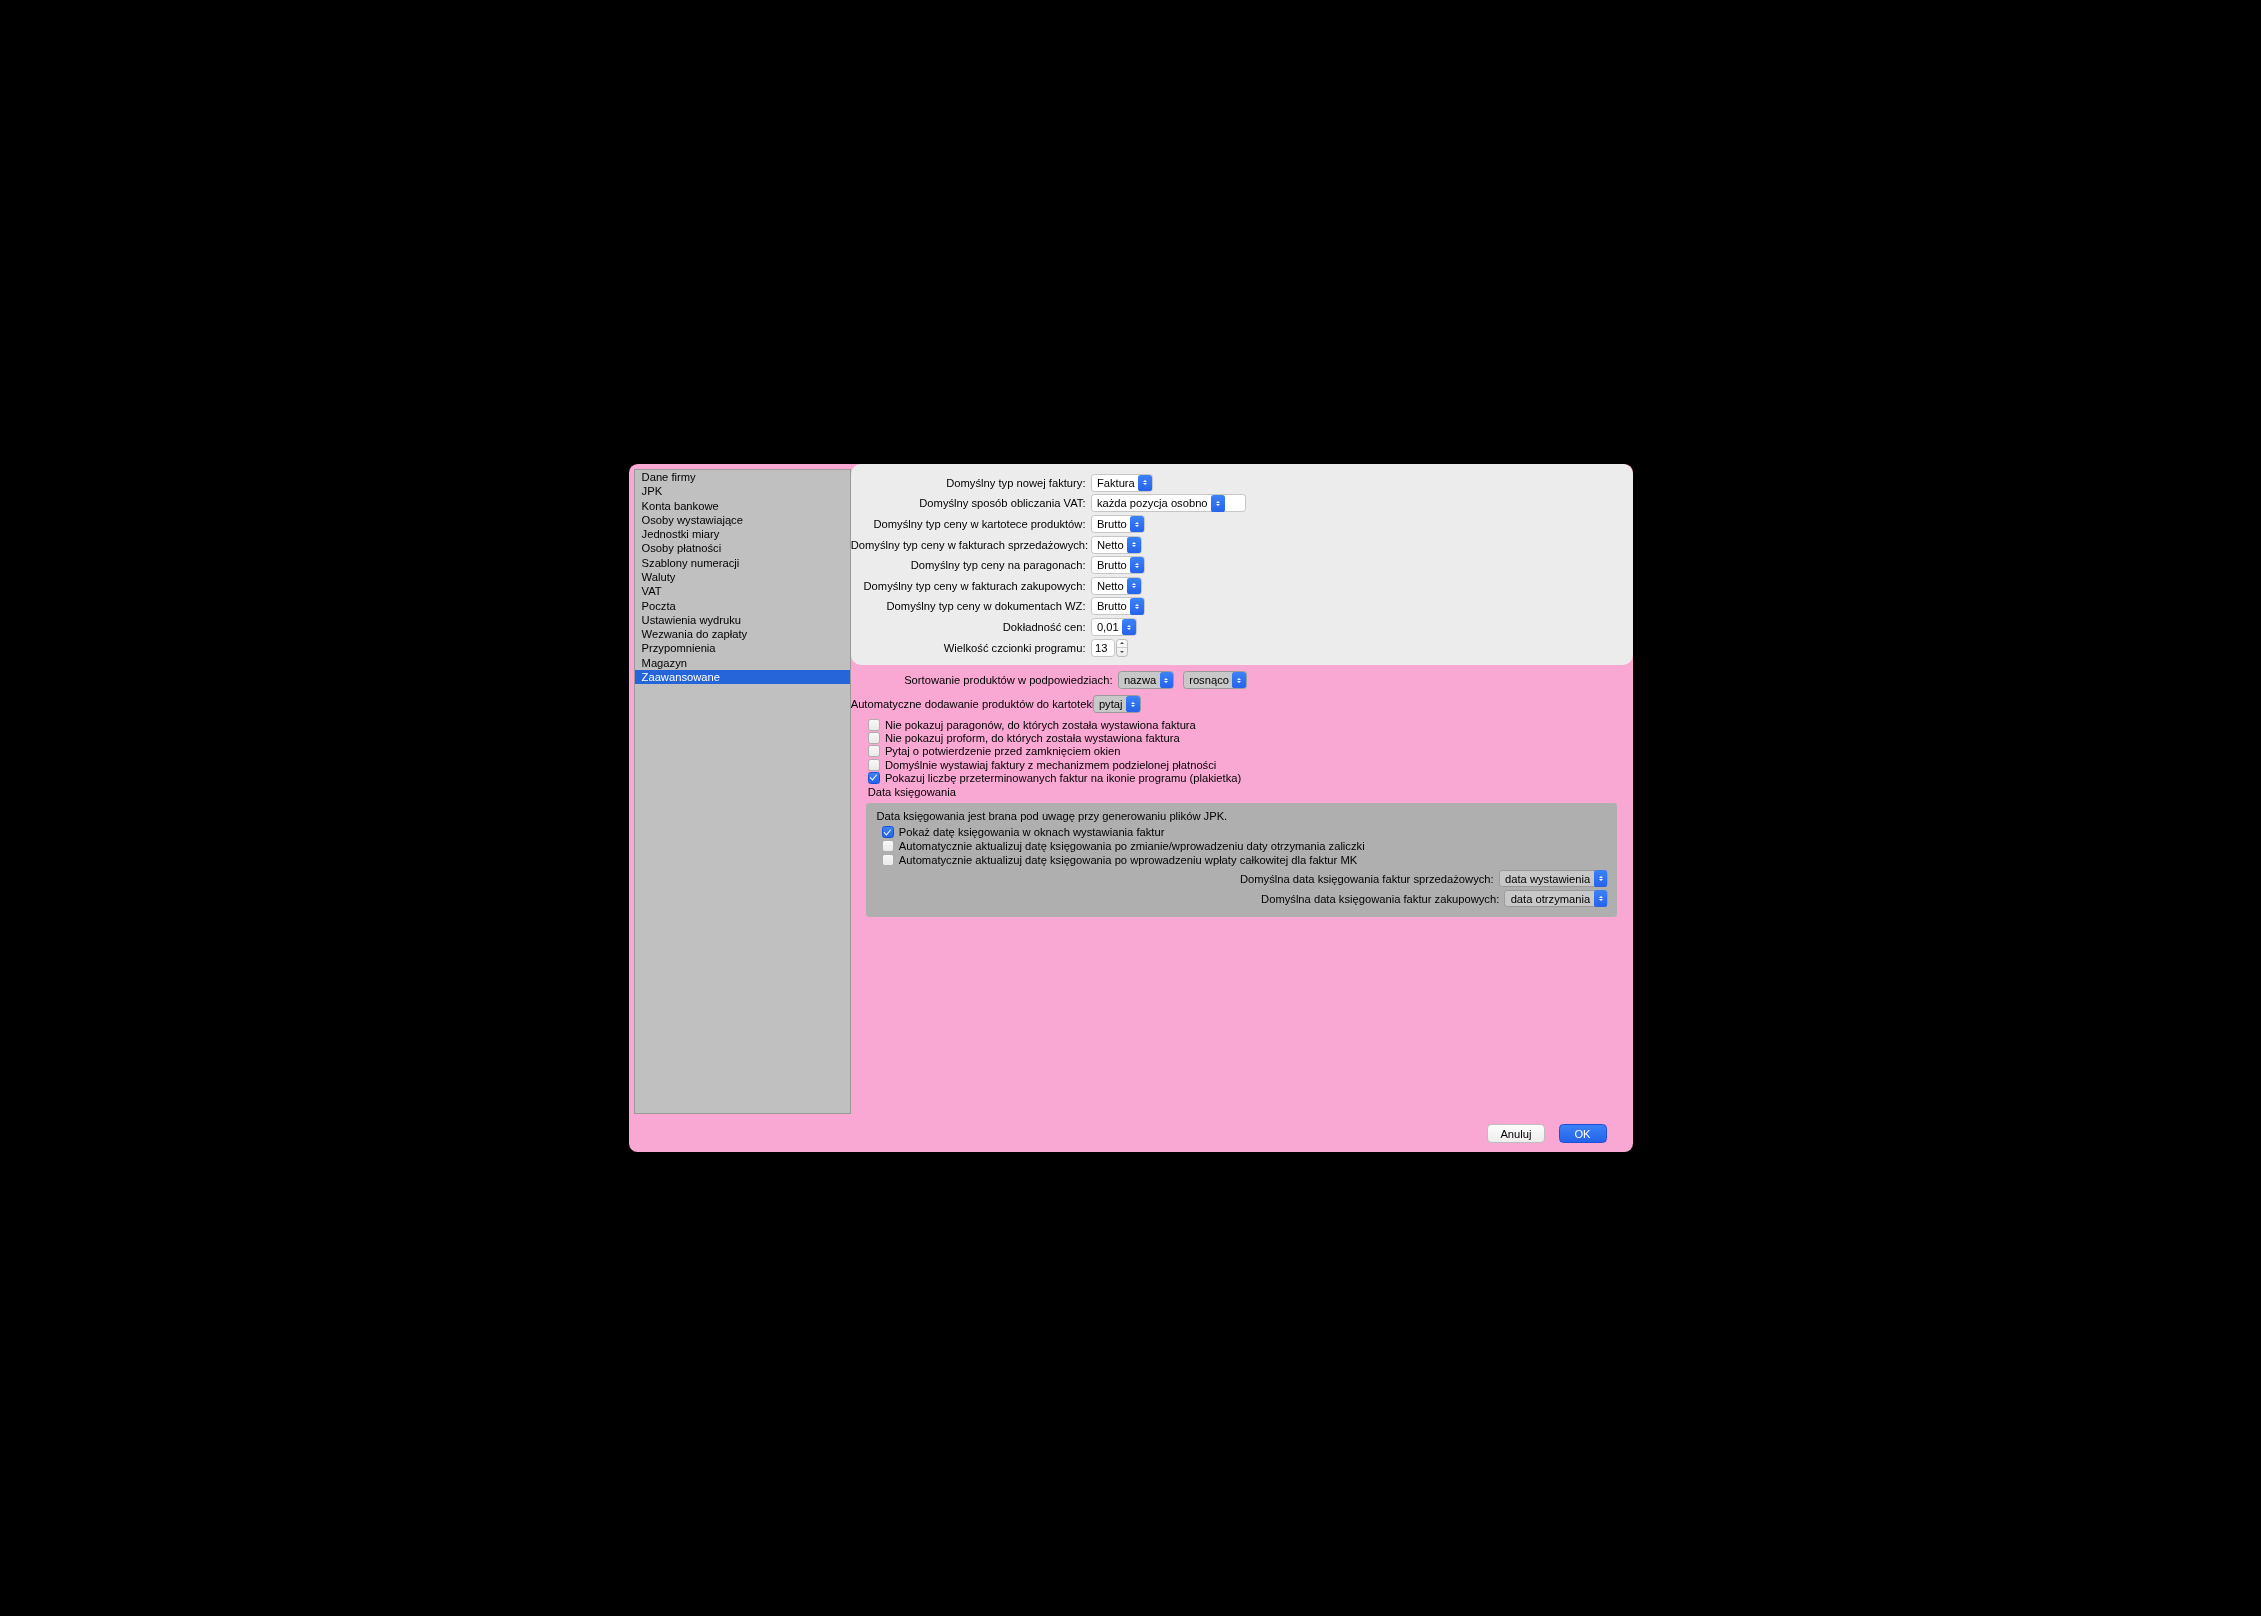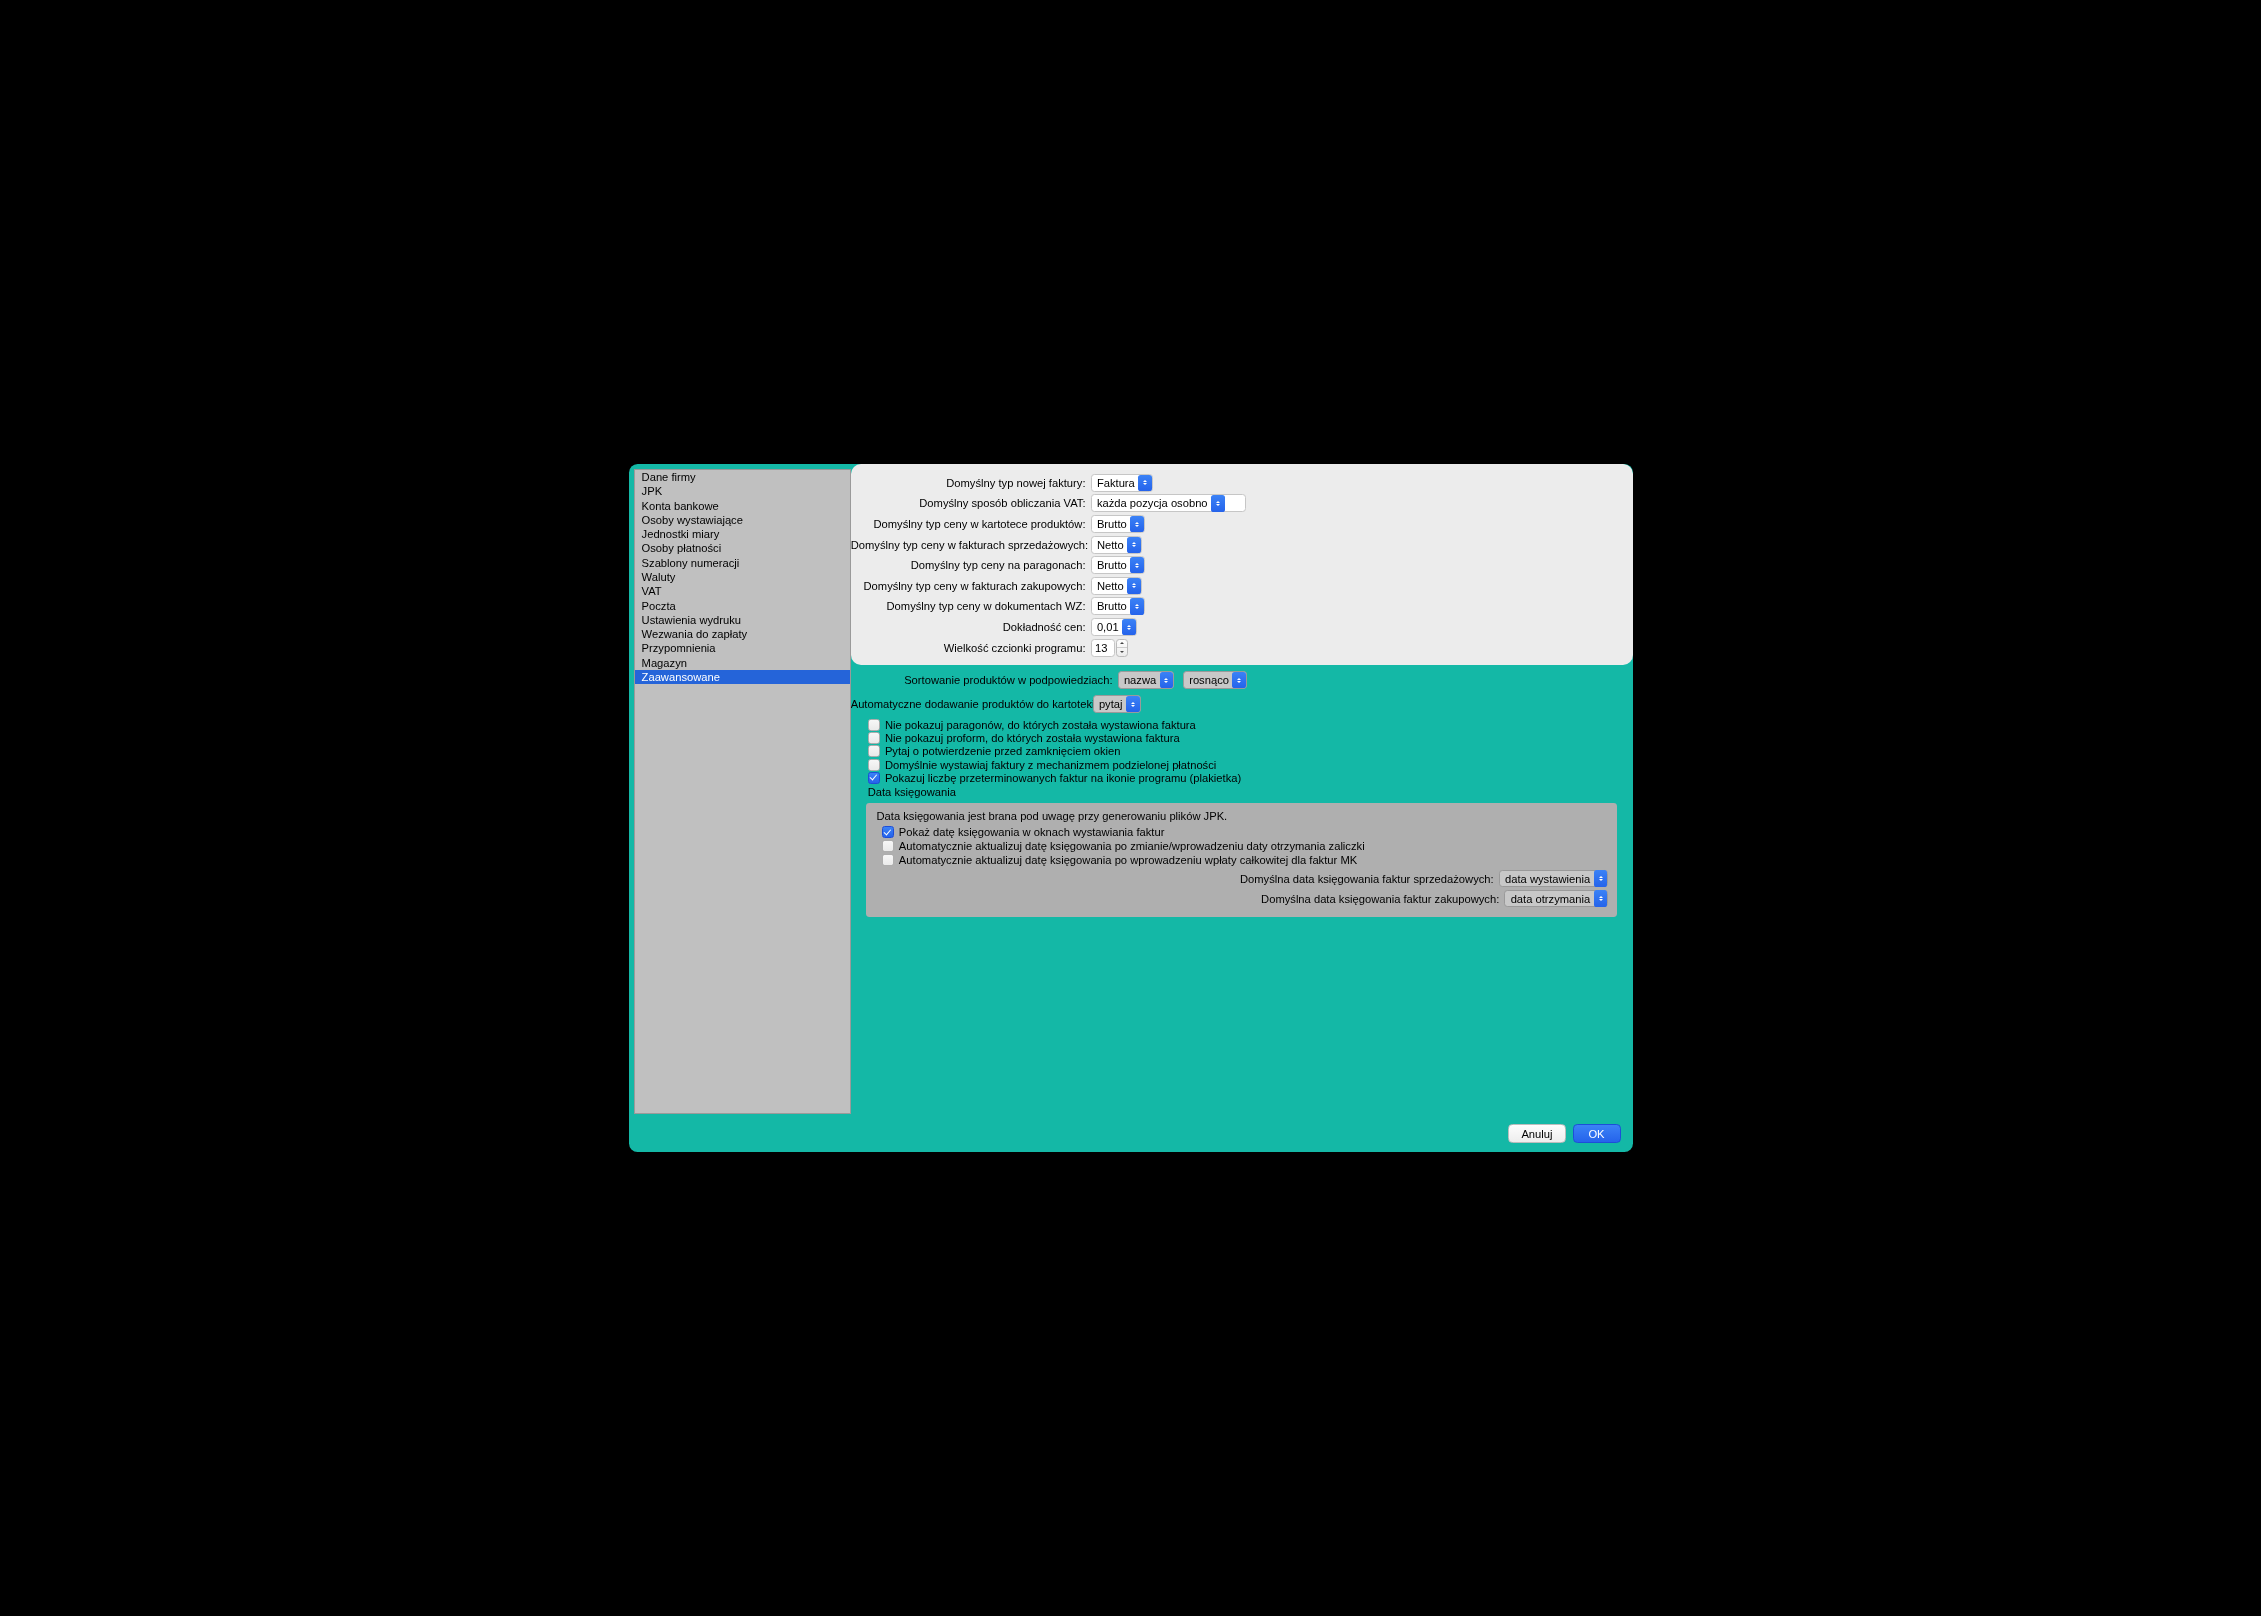--- a/index.html
+++ b/index.html
@@ -9,21 +9,21 @@
       font-size: 11.2px;
       color: #000;
       display: flex;
       align-items: center;
       justify-content: center;
       min-height: 100vh;
     }
     .dialog {
       width: 1004px;
       height: 688px;
-      background: #14b8a6;
+      background: #f9a8d4;
       border-radius: 8.6px;
       overflow: hidden;
       box-shadow: 0 17px 52px rgba(0,0,0,0.6);
       display: flex;
       flex-direction: column;
       position: relative;
     }
     .content-area {
       display: flex;
       flex: 1;
@@ -222,23 +222,23 @@
       border: 0.9px solid #9a9a9a;
       border-radius: 3.4px;
       height: 17px;
       padding-left: 5.2px;
       font-size: 11.2px;
     }
     .gb-select .value { padding-right: 1.7px; white-space: nowrap; }
     .button-bar {
       position: absolute;
       bottom: 8.6px;
-      right: 12px;
-      display: flex;
-      gap: 7px;
+      right: 26px;
+      display: flex;
+      gap: 14px;
     }
     .mac-button {
       min-width: 48px;
       height: 19px;
       padding: 0 12px;
       border-radius: 4.3px;
       border: 0.9px solid #bdbdbd;
       background: linear-gradient(#fdfdfd,#ededed);
       font-size: 11.2px;
       display: inline-flex;

